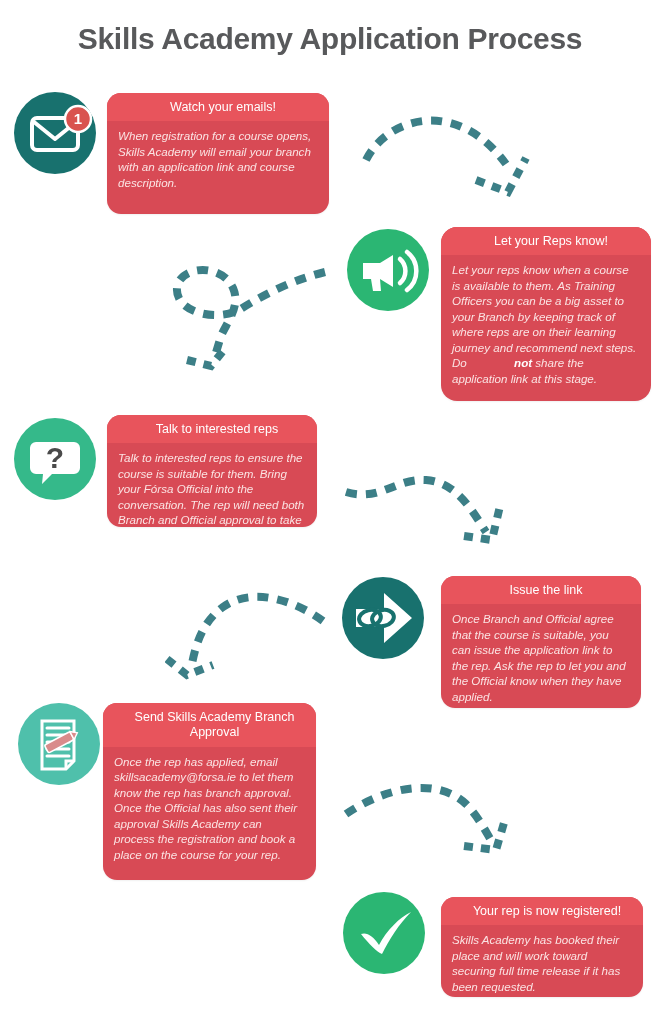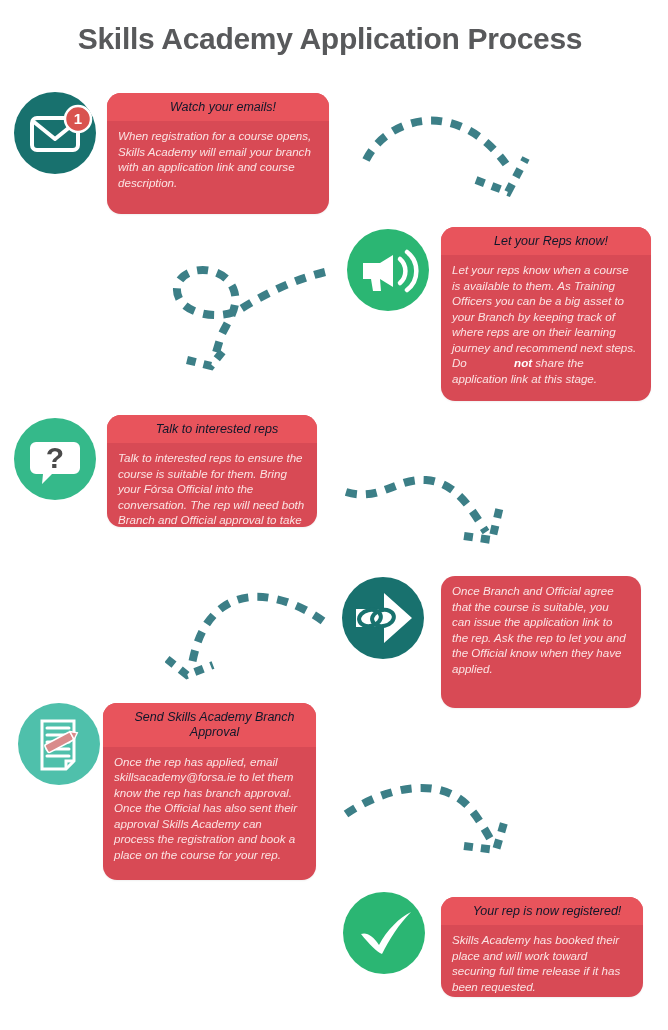--- a/index.html
+++ b/index.html
@@ -44,26 +44,25 @@
   }
   .card {
     position: absolute;
     border-radius: 14px;
     overflow: hidden;
     background: #d84a55;
     box-shadow: 0 1px 2px rgba(0,0,0,0.06);
   }
   .card-header {
     background: #e8545c;
-    color: #0f172a;
+    color: #ffffff;
     font-size: 12.5px;
     text-align: center;
     padding: 7px 0 6px 10px;
     line-height: 1.22;
-    font-style: italic;
   }
   .card-body {
     color: #fbe3e3;
     font-size: 11.6px;
     line-height: 1.34;
     padding: 7px 11px 9px 11px;
     font-style: italic;
   }
   .card-body b { color: #ffffff; font-weight: bold; margin-left: 44px; }
 
@@ -110,21 +109,21 @@
   </svg>
 
   <div class="step">
     <div class="icon-circle" style="left:347px; top:229px; width:82px; height:82px; background:#2bb673;">
       <svg width="82" height="82" viewBox="0 0 82 82">
         <path d="M16 34 L16 50 L24 50 L26 62 L34 62 L33 50 L46 58 L46 26 L33 34 Z" fill="#ffffff"></path>
         <path d="M53 30 A16 16 0 0 1 53 54" fill="none" stroke="#ffffff" stroke-width="4.5" stroke-linecap="round"></path>
         <path d="M60 23 A24 24 0 0 1 60 61" fill="none" stroke="#ffffff" stroke-width="4.5" stroke-linecap="round"></path>
       </svg>
     </div>
-    <div class="card" style="left:441px; top:227px; width:210px; height:174px;">
+    <div class="card" style="left:441px; top:227px; width:210px; height:174px;border-radius:16px;">
       <div class="card-header">Let your Reps know!</div>
       <div class="card-body"><span>Let your reps know when a course is available to them. As Training Officers you can be a big asset to your Branch by keeping track of where reps are on their learning journey and recommend next steps. Do </span><b>not</b><span> share the application link at this stage.</span></div>
     </div>
   </div>
 
   <svg class="arrow" style="left:165px; top:248px;" width="170" height="125" viewBox="0 0 170 125">
     <path d="M160 24 C 120 34, 90 52, 74 62 C 50 74, 10 64, 12 40 C 14 18, 56 14, 68 40
              C 76 58, 62 74, 56 88 L 50 108" fill="none" stroke="#3c7f87" stroke-width="8" stroke-dasharray="11 9" stroke-linecap="butt"></path>
     <path d="M22 112 L46 118 L62 98" fill="none" stroke="#3c7f87" stroke-width="8" stroke-dasharray="9 8" stroke-linecap="butt"></path>
   </svg>
@@ -149,20 +148,21 @@
 
   <div class="step">
     <div class="icon-circle" style="left:342px; top:577px; width:82px; height:82px; background:#18716e;">
       <svg width="82" height="82" viewBox="0 0 82 82">
         <path d="M14 32 H42 V16 L70 41 L42 66 V50 H14 Z" fill="#ffffff"></path>
         <ellipse cx="28" cy="41" rx="11" ry="8" fill="none" stroke="#18716e" stroke-width="4" transform="rotate(-12 28 41)"></ellipse>
         <ellipse cx="41" cy="41" rx="11" ry="8" fill="none" stroke="#18716e" stroke-width="4" transform="rotate(-12 41 41)"></ellipse>
       </svg>
     </div>
     <div class="card" style="left:441px; top:576px; width:200px; height:132px;">
+      <div class="card-header">Issue the link</div>
       <div class="card-body">Once Branch and Official agree that the course is suitable, you can issue the application link to the rep. Ask the rep to let you and the Official know when they have applied.</div>
     </div>
   </div>
 
   <svg class="arrow" style="left:165px; top:585px;" width="165" height="95" viewBox="0 0 165 95">
     <path d="M158 36 C 128 14, 86 2, 58 22 C 36 38, 30 62, 26 84" fill="none" stroke="#3c7f87" stroke-width="8" stroke-dasharray="11 9" stroke-linecap="butt"></path>
     <path d="M2 74 L22 90 L48 80" fill="none" stroke="#3c7f87" stroke-width="8" stroke-dasharray="9 8" stroke-linecap="butt"></path>
   </svg>
 
   <div class="step">

